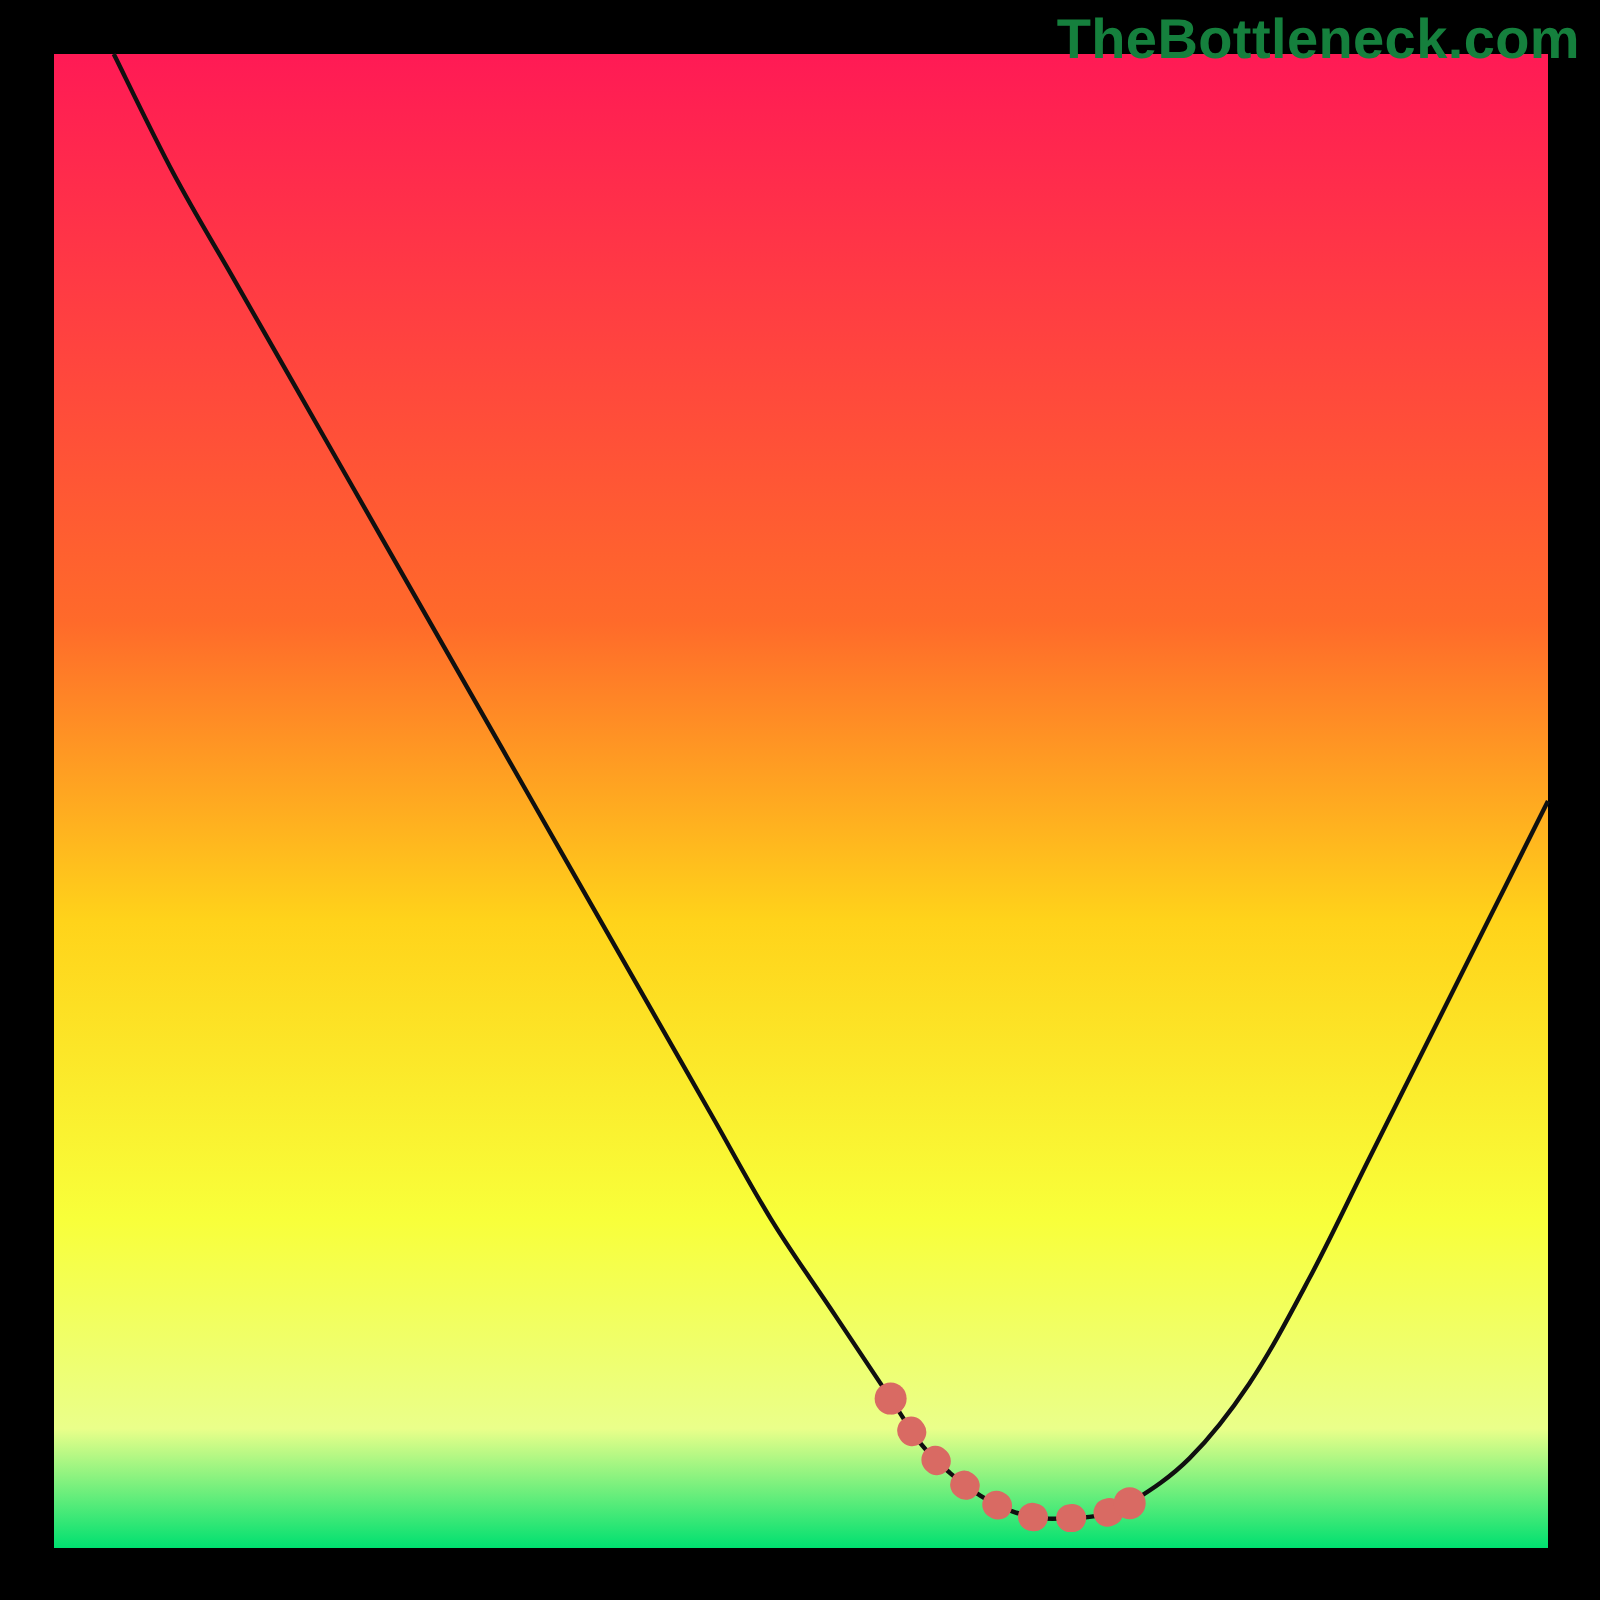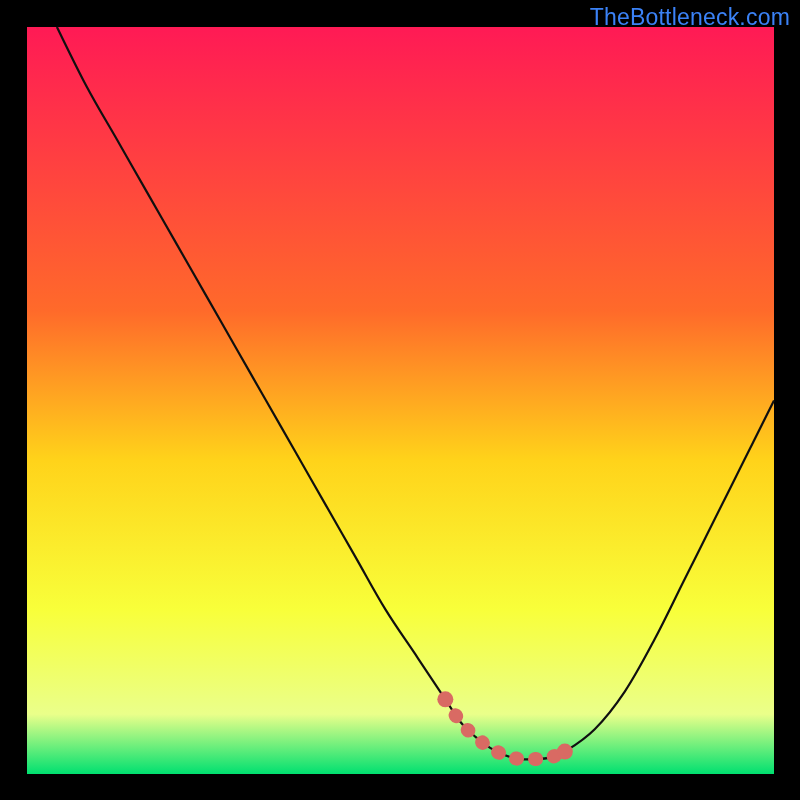--- a/index.html
+++ b/index.html
@@ -14,23 +14,23 @@
   .stage {
     position: relative;
     width: 800px;
     height: 800px;
     background: #000;
   }
   .watermark {
     position: absolute;
     top: 4px;
     right: 10px;
-    color: #3b82f6;
-    font-size: 23px;
-    font-weight: 400;
+    color: #15803d;
+    font-size: 28px;
+    font-weight: 700;
     letter-spacing: 0.2px;
     z-index: 10;
   }
   svg {
     display: block;
   }
 </style>
 </head>
 <body>
 

